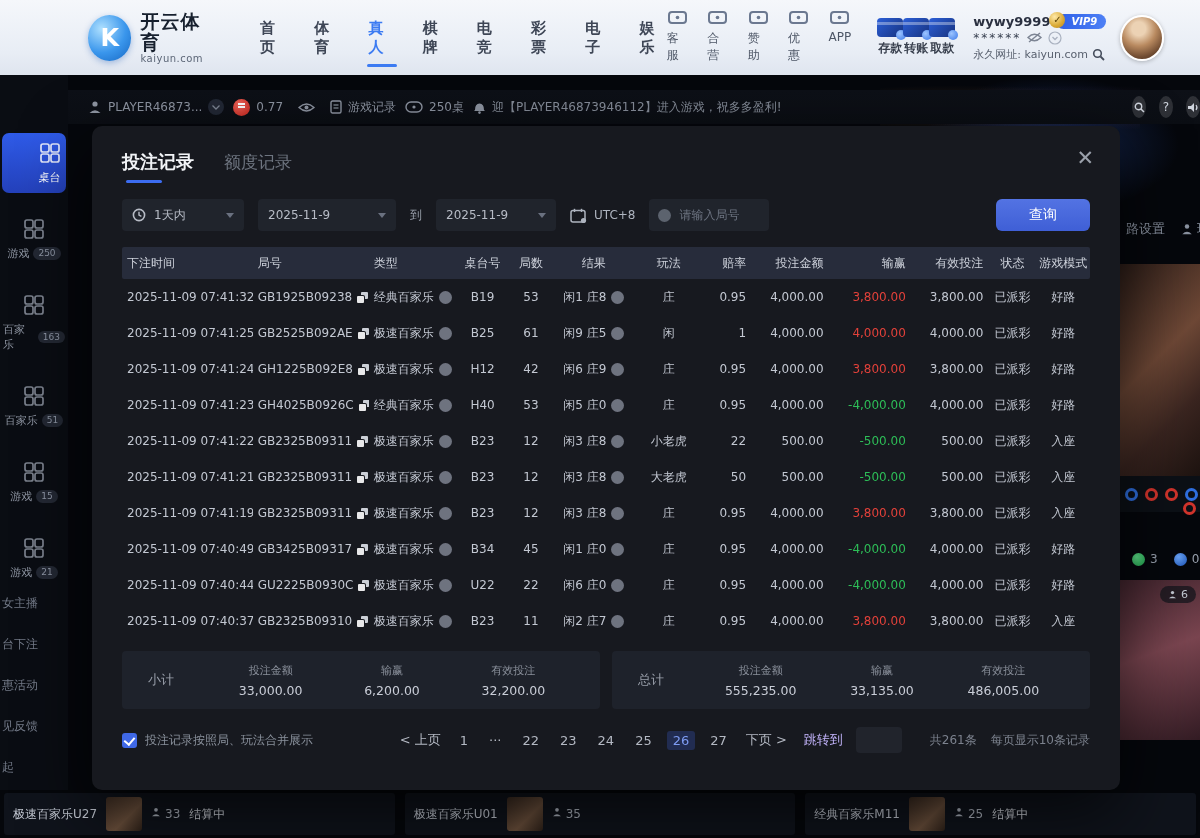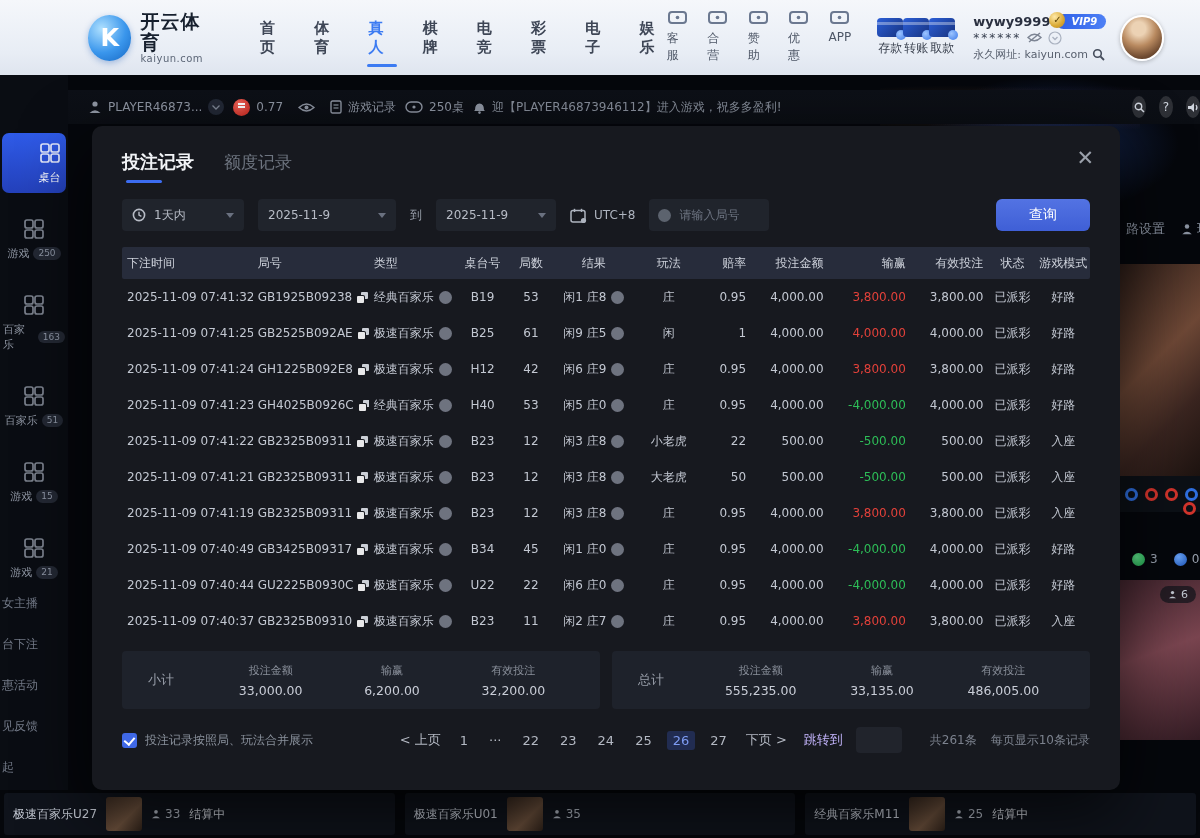--- a/index.html
+++ b/index.html
@@ -16,21 +16,21 @@
   .logo-text{display:flex;flex-direction:column;line-height:1.1;}
   .logo-title{font-size:19px;font-weight:bold;color:#17202e;letter-spacing:1px;}
   .logo-domain{font-size:10px;color:#5c6677;letter-spacing:.5px;}
   .nav-items{display:flex;gap:27px;margin-left:44px;}
   .nav-item{font-size:15px;color:#3e4656;font-weight:600;position:relative;cursor:pointer;padding:6px 0;}
   .nav-item.active{color:#3c7bf2;}
   .nav-item.active::after{content:"";position:absolute;left:50%;transform:translateX(-50%);bottom:-4px;width:30px;height:3px;border-radius:2px;background:#3c7bf2;}
   .quick-actions{display:flex;gap:19px;margin-left:auto;}
   .qa{display:flex;flex-direction:column;align-items:center;gap:3px;font-size:12px;color:#4d5666;cursor:pointer;}
   .qa svg{display:block;}
-  .wallet-actions{display:flex;gap:0;margin-left:26px;}
+  .wallet-actions{display:flex;gap:0;margin-left:26px;font-weight:bold;}
   .wa{display:flex;flex-direction:column;align-items:center;gap:3px;font-size:12px;color:#39404e;cursor:pointer;}
   .card-ico{width:26px;height:19px;border-radius:4px;background:linear-gradient(135deg,#2c5fd8,#17337f);position:relative;}
   .card-ico::before{content:"";position:absolute;left:0;right:0;top:4px;height:3px;background:rgba(255,255,255,.35);}
   .card-ico::after{content:"";position:absolute;right:-3px;bottom:-3px;width:10px;height:10px;border-radius:50%;
     background:radial-gradient(circle at 35% 35%,#9cc4ff,#3c79e8);}
   .userbox{margin-left:18px;display:flex;flex-direction:column;gap:2px;}
   .user-row1{display:flex;align-items:center;gap:6px;}
   .user-name{font-size:13px;color:#2a3040;font-weight:600;}
   .vip-badge{position:relative;background:linear-gradient(90deg,#2d5fe8,#4e80f5);color:#fff;font-size:10px;font-style:italic;font-weight:bold;
     border-radius:9px;padding:2px 9px 2px 15px;}
@@ -87,21 +87,21 @@
   .video2{margin-top:14px;height:160px;background:linear-gradient(160deg,#42252e,#7a4550 45%,#331c24);position:relative;}
   .viewer-pill{position:absolute;right:4px;top:6px;background:rgba(20,22,28,.75);border-radius:9px;color:#c3c8d2;font-size:11px;
     padding:2px 8px;display:flex;align-items:center;gap:4px;}
 
   
   .tiles{position:absolute;left:0;right:0;bottom:0;height:48px;background:#05070b;display:flex;gap:10px;align-items:center;
     padding:4px 4px;z-index:6;}
   .tile{flex:1;height:42px;background:#0f131b;border-radius:3px;display:flex;align-items:center;gap:9px;padding:0 9px;
     color:#c2c7d1;font-size:12px;overflow:hidden;white-space:nowrap;cursor:pointer;}
   .tile-thumb{width:36px;height:34px;border-radius:3px;flex:none;background:linear-gradient(135deg,#3c2c22,#6b503c 60%,#2c2018);}
-  .tile-count{display:flex;align-items:center;gap:4px;color:#aeb4bf;}
+  .tile-count{display:flex;align-items:flex-start;gap:4px;color:#aeb4bf;}
   .tile-status{color:#cfd3da;}
 
   
   .modal{position:absolute;left:92px;top:51px;width:1028px;height:664px;background:#17191f;border-radius:10px;z-index:10;
     box-shadow:0 24px 70px rgba(0,0,0,.65);padding:24px 30px 0;}
   .close-x{position:absolute;right:26px;top:22px;font-size:21px;color:#9aa0aa;cursor:pointer;line-height:1;}
   .tabs{display:flex;gap:30px;align-items:baseline;}
   .tab{font-size:17px;color:#6e7580;cursor:pointer;position:relative;padding-bottom:9px;}
   .tab.active{font-size:18px;color:#f2f4f7;font-weight:bold;}
   .tab.active::after{content:"";position:absolute;left:4px;bottom:0;width:36px;height:3px;border-radius:2px;background:#3c6cf0;}

